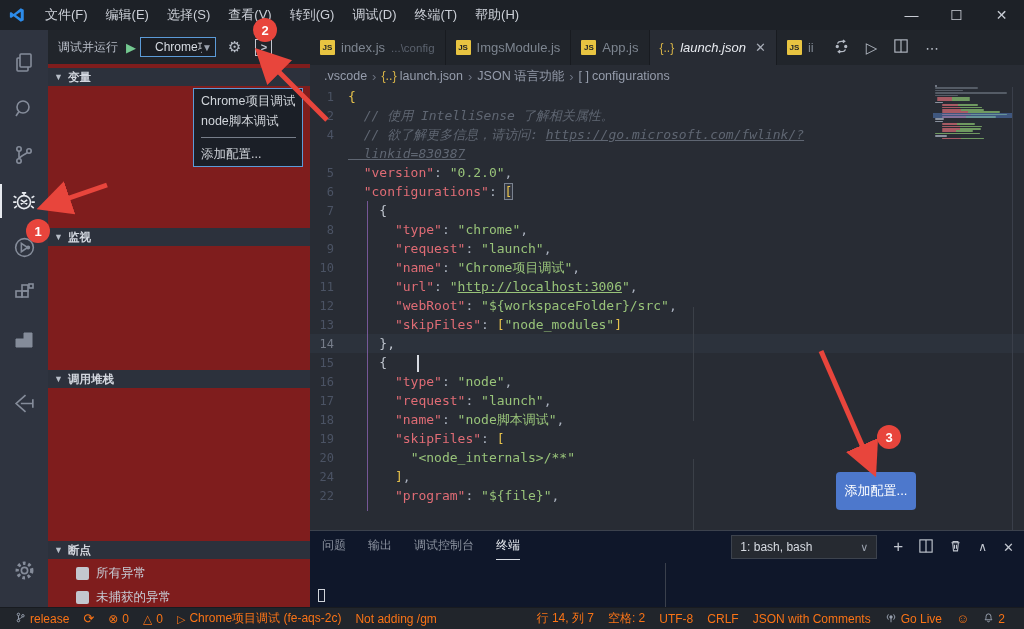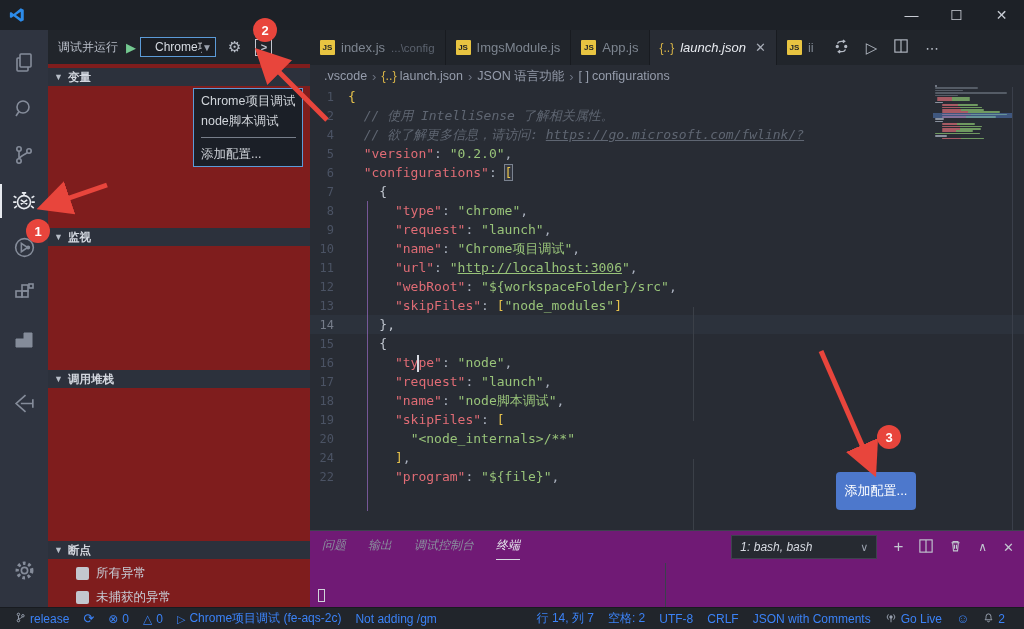--- a/index.html
+++ b/index.html
@@ -78,53 +78,63 @@
   #cursor-caret { position:absolute; left:417px; top:355px; width:1.5px; height:17px; background:#d7dbe2; }
 
   #minimap { position:absolute; left:935px; top:85px; width:75px; height:160px; }
   .mini-row { height:1.6px; margin-bottom:0.8px; border-radius:1px; }
   #minimap-slider { position:absolute; left:933px; top:113px; width:79px; height:5px; background:rgba(90,140,220,.45); }
   #overview-edge { position:absolute; left:1012px; top:87px; width:1px; height:443px; background:#3a3f4a; }
 
   #add-config-btn { position:absolute; left:836px; top:472px; width:80px; height:38px; background:#4d78cc; border-radius:4px; color:#fff; font-size:13px; display:flex; align-items:center; justify-content:center; z-index:20; }
 
   
-  #panel { position:absolute; left:310px; top:530px; width:714px; height:77px; background:#701a75; border-top:1px solid #3c424d;font-style:italic; }
+  #panel { position:absolute; left:310px; top:530px; width:714px; height:77px; background:#0f172a; border-top:1px solid #3c424d; }
   #panel-tabs { position:absolute; left:12px; top:6px; display:flex; gap:22px; }
   .ptab { color:#8a919e; font-size:12px; padding-bottom:5px; }
   .ptab.active { color:#e8ebf0; border-bottom:1px solid #d7dbe2; }
   #panel-right { position:absolute; right:10px; top:4px; display:flex; align-items:center; gap:16px; color:#c2c7d0; }
   #term-select { width:146px; height:24px; background:#262a31; border:1px solid #3d434e; display:flex; align-items:center; padding:0 8px; font-size:12px; color:#d7dbe2; }
   #term-select .sel-label { flex:1; }
   #term-divider { position:absolute; left:355px; top:32px; width:1px; height:44px; background:#3a404c; }
   #term-left-cursor { position:absolute; left:8px; top:58px; width:7px; height:13px; border:1px solid #cfd3da; }
   #term-lines { position:absolute; left:362px; top:35px; font-family:"DejaVu Sans Mono","Liberation Mono",monospace; font-size:12.5px; line-height:19px; white-space:pre; }
   .t-path { color:#dfc64f; }
   .t-branch { color:#4ec9e8; }
 
   
-  #statusbar { position:absolute; left:0; top:607px; width:1024px; height:22px; background:#21252b; border-top:1px solid #181b20; display:flex; align-items:center; font-size:12px; color:#3b82f6; }
+  #statusbar { position:absolute; left:0; top:607px; width:1024px; height:22px; background:#21252b; border-top:1px solid #181b20; display:flex; align-items:center; font-size:12px; color:#f97316; }
   .sb-item { display:flex; align-items:center; gap:4px; padding:0 7px; white-space:nowrap; height:22px; }
   #sb-left { display:flex; margin-left:8px; }
   #sb-right { display:flex; margin-left:auto; margin-right:12px; }
   .sb-ico { font-size:12px; }
 
   
   #annot { position:absolute; left:0; top:0; width:1024px; height:629px; pointer-events:none; z-index:60; }
   .annot-circle { position:absolute; width:24px; height:24px; border-radius:50%; background:#e8453c; color:#fff; font-size:13px; font-weight:bold; display:flex; align-items:center; justify-content:center; }
 </style>
 </head>
 <body>
 
 <div id="window">
 
   <div id="titlebar">
     <svg id="vscode-logo" viewBox="0 0 24 24">
       <path d="M17 3 L21 5 V19 L17 21 L7.5 13.5 L4 16 L2.5 15 V9 L4 8 L7.5 10.5 Z M17 7.5 L10.5 12 L17 16.5 Z" fill="#2c8ceb"></path>
     </svg>
+    <div id="menubar" style="display: flex;">
+        <div class="menu-item">文件(F)</div>
+        <div class="menu-item">编辑(E)</div>
+        <div class="menu-item">选择(S)</div>
+        <div class="menu-item">查看(V)</div>
+        <div class="menu-item">转到(G)</div>
+        <div class="menu-item">调试(D)</div>
+        <div class="menu-item">终端(T)</div>
+        <div class="menu-item">帮助(H)</div>
+      </div>
     <div id="win-controls">
       <div class="win-btn">—</div>
       <div class="win-btn">☐</div>
       <div class="win-btn">✕</div>
     </div>
   </div>
 
   <div id="activitybar">
     <div class="act-icon" style="margin-top:10px">
       <svg width="24" height="24" viewBox="0 0 24 24" fill="none" stroke-width="1.6">
@@ -280,20 +290,21 @@
       <span class="sep">›</span>
       <span class="bc-ico gray">[ ]</span>
       <span>configurations</span>
     </div>
 
   <div id="code">
     <div id="code-lines">
         <div class="cl"><span class="ln">1</span><span class="tok-gold">{</span></div>
         <div class="cl"><span class="ln">2</span><span class="tok-com">  // 使用 IntelliSense 了解相关属性。</span></div>
         <div class="cl"><span class="ln">4</span><span class="tok-com">  // 欲了解更多信息，请访问: </span><span class="tok-comlink">https://go.microsoft.com/fwlink/?</span></div>
+        <div class="cl"><span class="ln"></span><span class="tok-comlink">  linkid=830387</span></div>
         <div class="cl"><span class="ln">5</span><span class="tok-punc">  </span><span class="tok-key">"version"</span><span class="tok-punc">: </span><span class="tok-str">"0.2.0"</span><span class="tok-punc">,</span></div>
         <div class="cl"><span class="ln">6</span><span class="tok-punc">  </span><span class="tok-key">"configurations"</span><span class="tok-punc">: </span><span class="tok-goldbox">[</span></div>
         <div class="cl"><span class="ln">7</span><span class="tok-punc">    </span><span class="tok-brace">{</span></div>
         <div class="cl"><span class="ln">8</span><span class="tok-punc">      </span><span class="tok-key">"type"</span><span class="tok-punc">: </span><span class="tok-str">"chrome"</span><span class="tok-punc">,</span></div>
         <div class="cl"><span class="ln">9</span><span class="tok-punc">      </span><span class="tok-key">"request"</span><span class="tok-punc">: </span><span class="tok-str">"launch"</span><span class="tok-punc">,</span></div>
         <div class="cl"><span class="ln">10</span><span class="tok-punc">      </span><span class="tok-key">"name"</span><span class="tok-punc">: </span><span class="tok-str">"Chrome项目调试"</span><span class="tok-punc">,</span></div>
         <div class="cl"><span class="ln">11</span><span class="tok-punc">      </span><span class="tok-key">"url"</span><span class="tok-punc">: </span><span class="tok-str">"</span><span class="tok-strlink">http://localhost:3006</span><span class="tok-str">"</span><span class="tok-punc">,</span></div>
         <div class="cl"><span class="ln">12</span><span class="tok-punc">      </span><span class="tok-key">"webRoot"</span><span class="tok-punc">: </span><span class="tok-str">"${workspaceFolder}/src"</span><span class="tok-punc">,</span></div>
         <div class="cl"><span class="ln">13</span><span class="tok-punc">      </span><span class="tok-key">"skipFiles"</span><span class="tok-punc">: </span><span class="tok-gold">[</span><span class="tok-str">"node_modules"</span><span class="tok-gold">]</span></div>
         <div class="cl current"><span class="ln">14</span><span class="tok-punc">    </span><span class="tok-brace">},</span></div>

